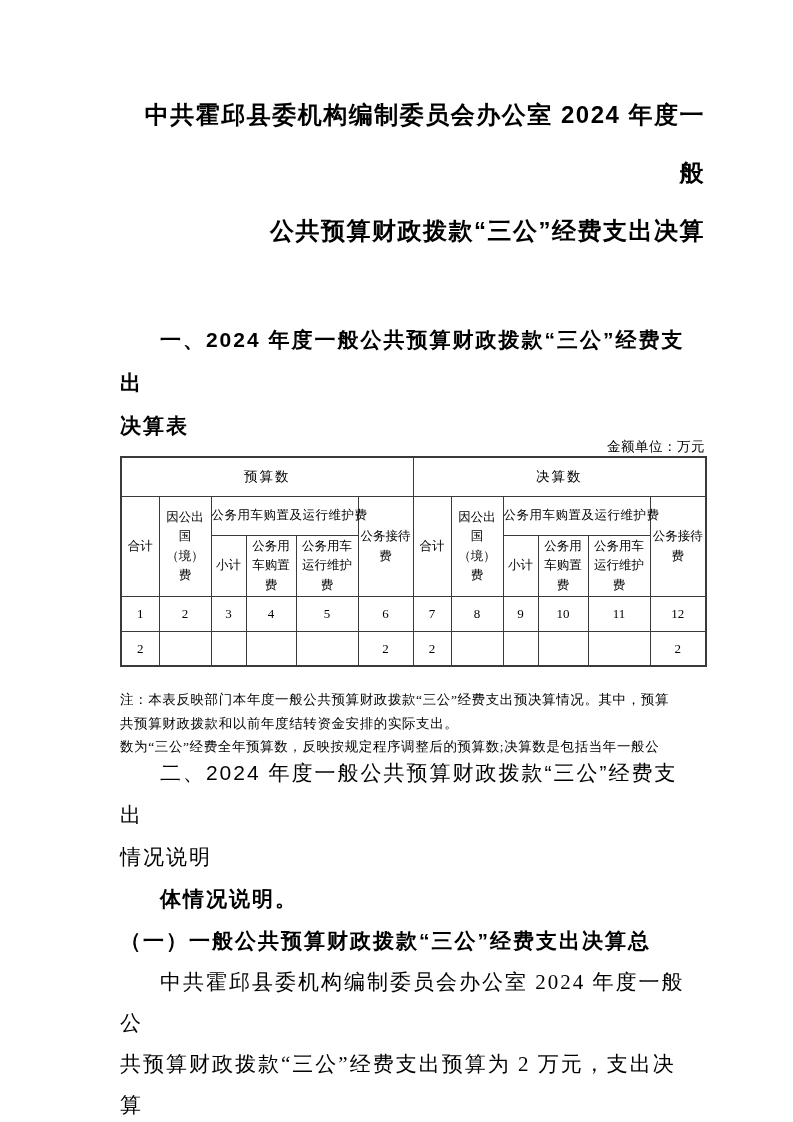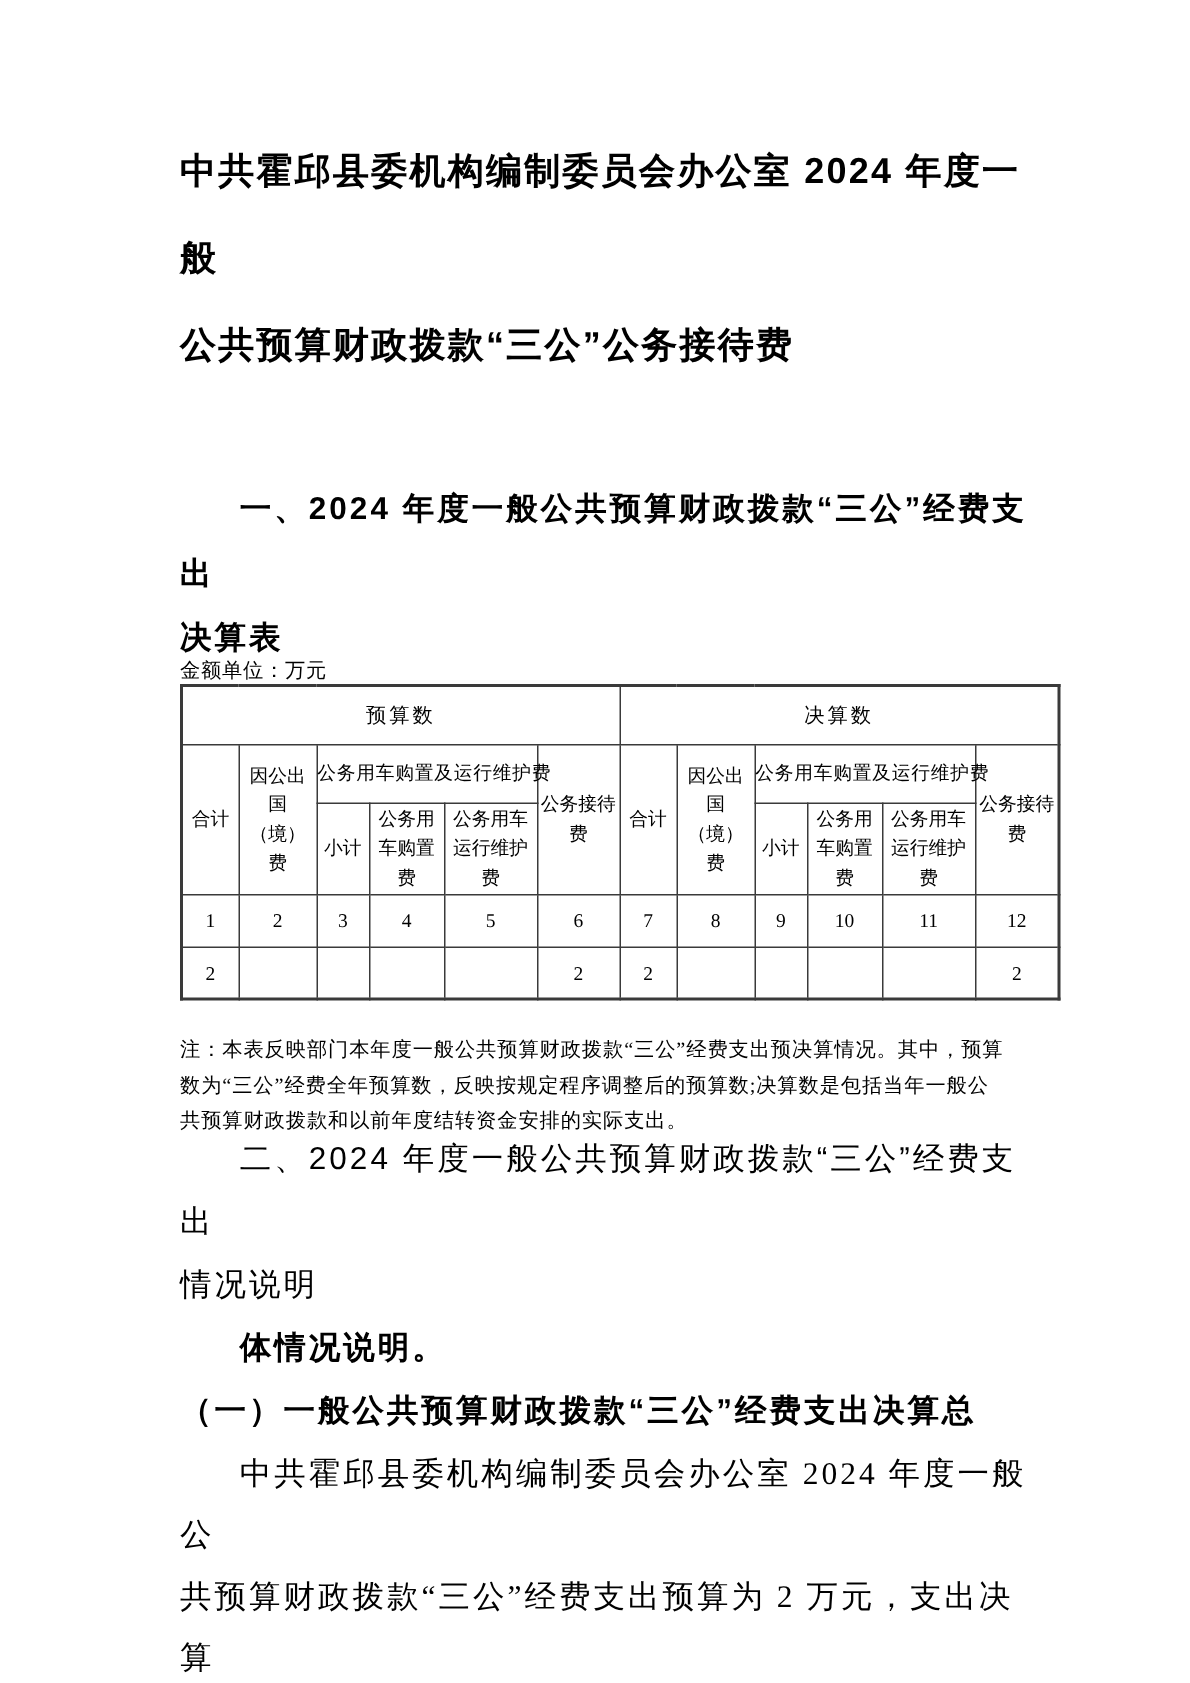--- a/index.html
+++ b/index.html
@@ -26,21 +26,21 @@
   }
   
   .doc-title {
     margin-top: 86px;
     font-family: "Liberation Sans", sans-serif;
     font-weight: 700;
     font-size: 24px;
     line-height: 58px;
     letter-spacing: 1.5px;
   }
-  .doc-title .line { text-align: left; }
+  .doc-title .line { text-align: right; }
   
   .h1 {
     margin-top: 58px;
     font-family: "Liberation Sans", sans-serif;
     font-weight: 700;
     font-size: 21px;
     line-height: 43px;
     letter-spacing: 2px;
     width: 567px;
   }
@@ -66,20 +66,21 @@
     line-height: 41px;
     letter-spacing: 2px;
     width: 567px;
   }
   .indent-first > .line:first-child { text-indent: 1.9em; }
   
   .unit-label {
     margin-top: -10px;
     font-size: 13.5px;
     line-height: 19px;
+    text-align: right;
     width: 585px;
     letter-spacing: 0.5px;
   }
   
   table.expenditure {
     border-collapse: collapse;
     table-layout: fixed;
     width: 585px;
     border: 2px solid #3a3a3a;
     font-size: 12.5px;
@@ -106,21 +107,21 @@
   }
 </style>
 </head>
 <body>
 
 <div class="page">
   <div class="content">
 
     <div class="doc-title">
         <div class="line">中共霍邱县委机构编制委员会办公室 2024 年度一般</div>
-        <div class="line">公共预算财政拨款“三公”公务接待费</div>
+        <div class="line">公共预算财政拨款“三公”经费支出决算</div>
       </div>
 
     <div class="h1 indent-first">
         <div class="line">一、2024 年度一般公共预算财政拨款“三公”经费支出</div>
         <div class="line">决算表</div>
       </div>
 
     <div class="unit-label">金额单位：万元</div>
 
     <table class="expenditure">
@@ -187,22 +188,22 @@
         <td></td>
         <td></td>
         <td></td>
         <td>2</td>
       </tr>
     </tbody>
       </table>
 
     <div class="note">
         <div class="line">注：本表反映部门本年度一般公共预算财政拨款“三公”经费支出预决算情况。其中，预算</div>
+        <div class="line">共预算财政拨款和以前年度结转资金安排的实际支出。</div>
         <div class="line">数为“三公”经费全年预算数，反映按规定程序调整后的预算数;决算数是包括当年一般公</div>
-        <div class="line">共预算财政拨款和以前年度结转资金安排的实际支出。</div>
       </div>
 
     <div class="h2 indent-first">
         <div class="line">二、2024 年度一般公共预算财政拨款“三公”经费支出</div>
         <div class="line">情况说明</div>
       </div>
 
     <div class="h3 indent-first">
         <div class="line">体情况说明。</div>
         <div class="line">（一）一般公共预算财政拨款“三公”经费支出决算总</div>

